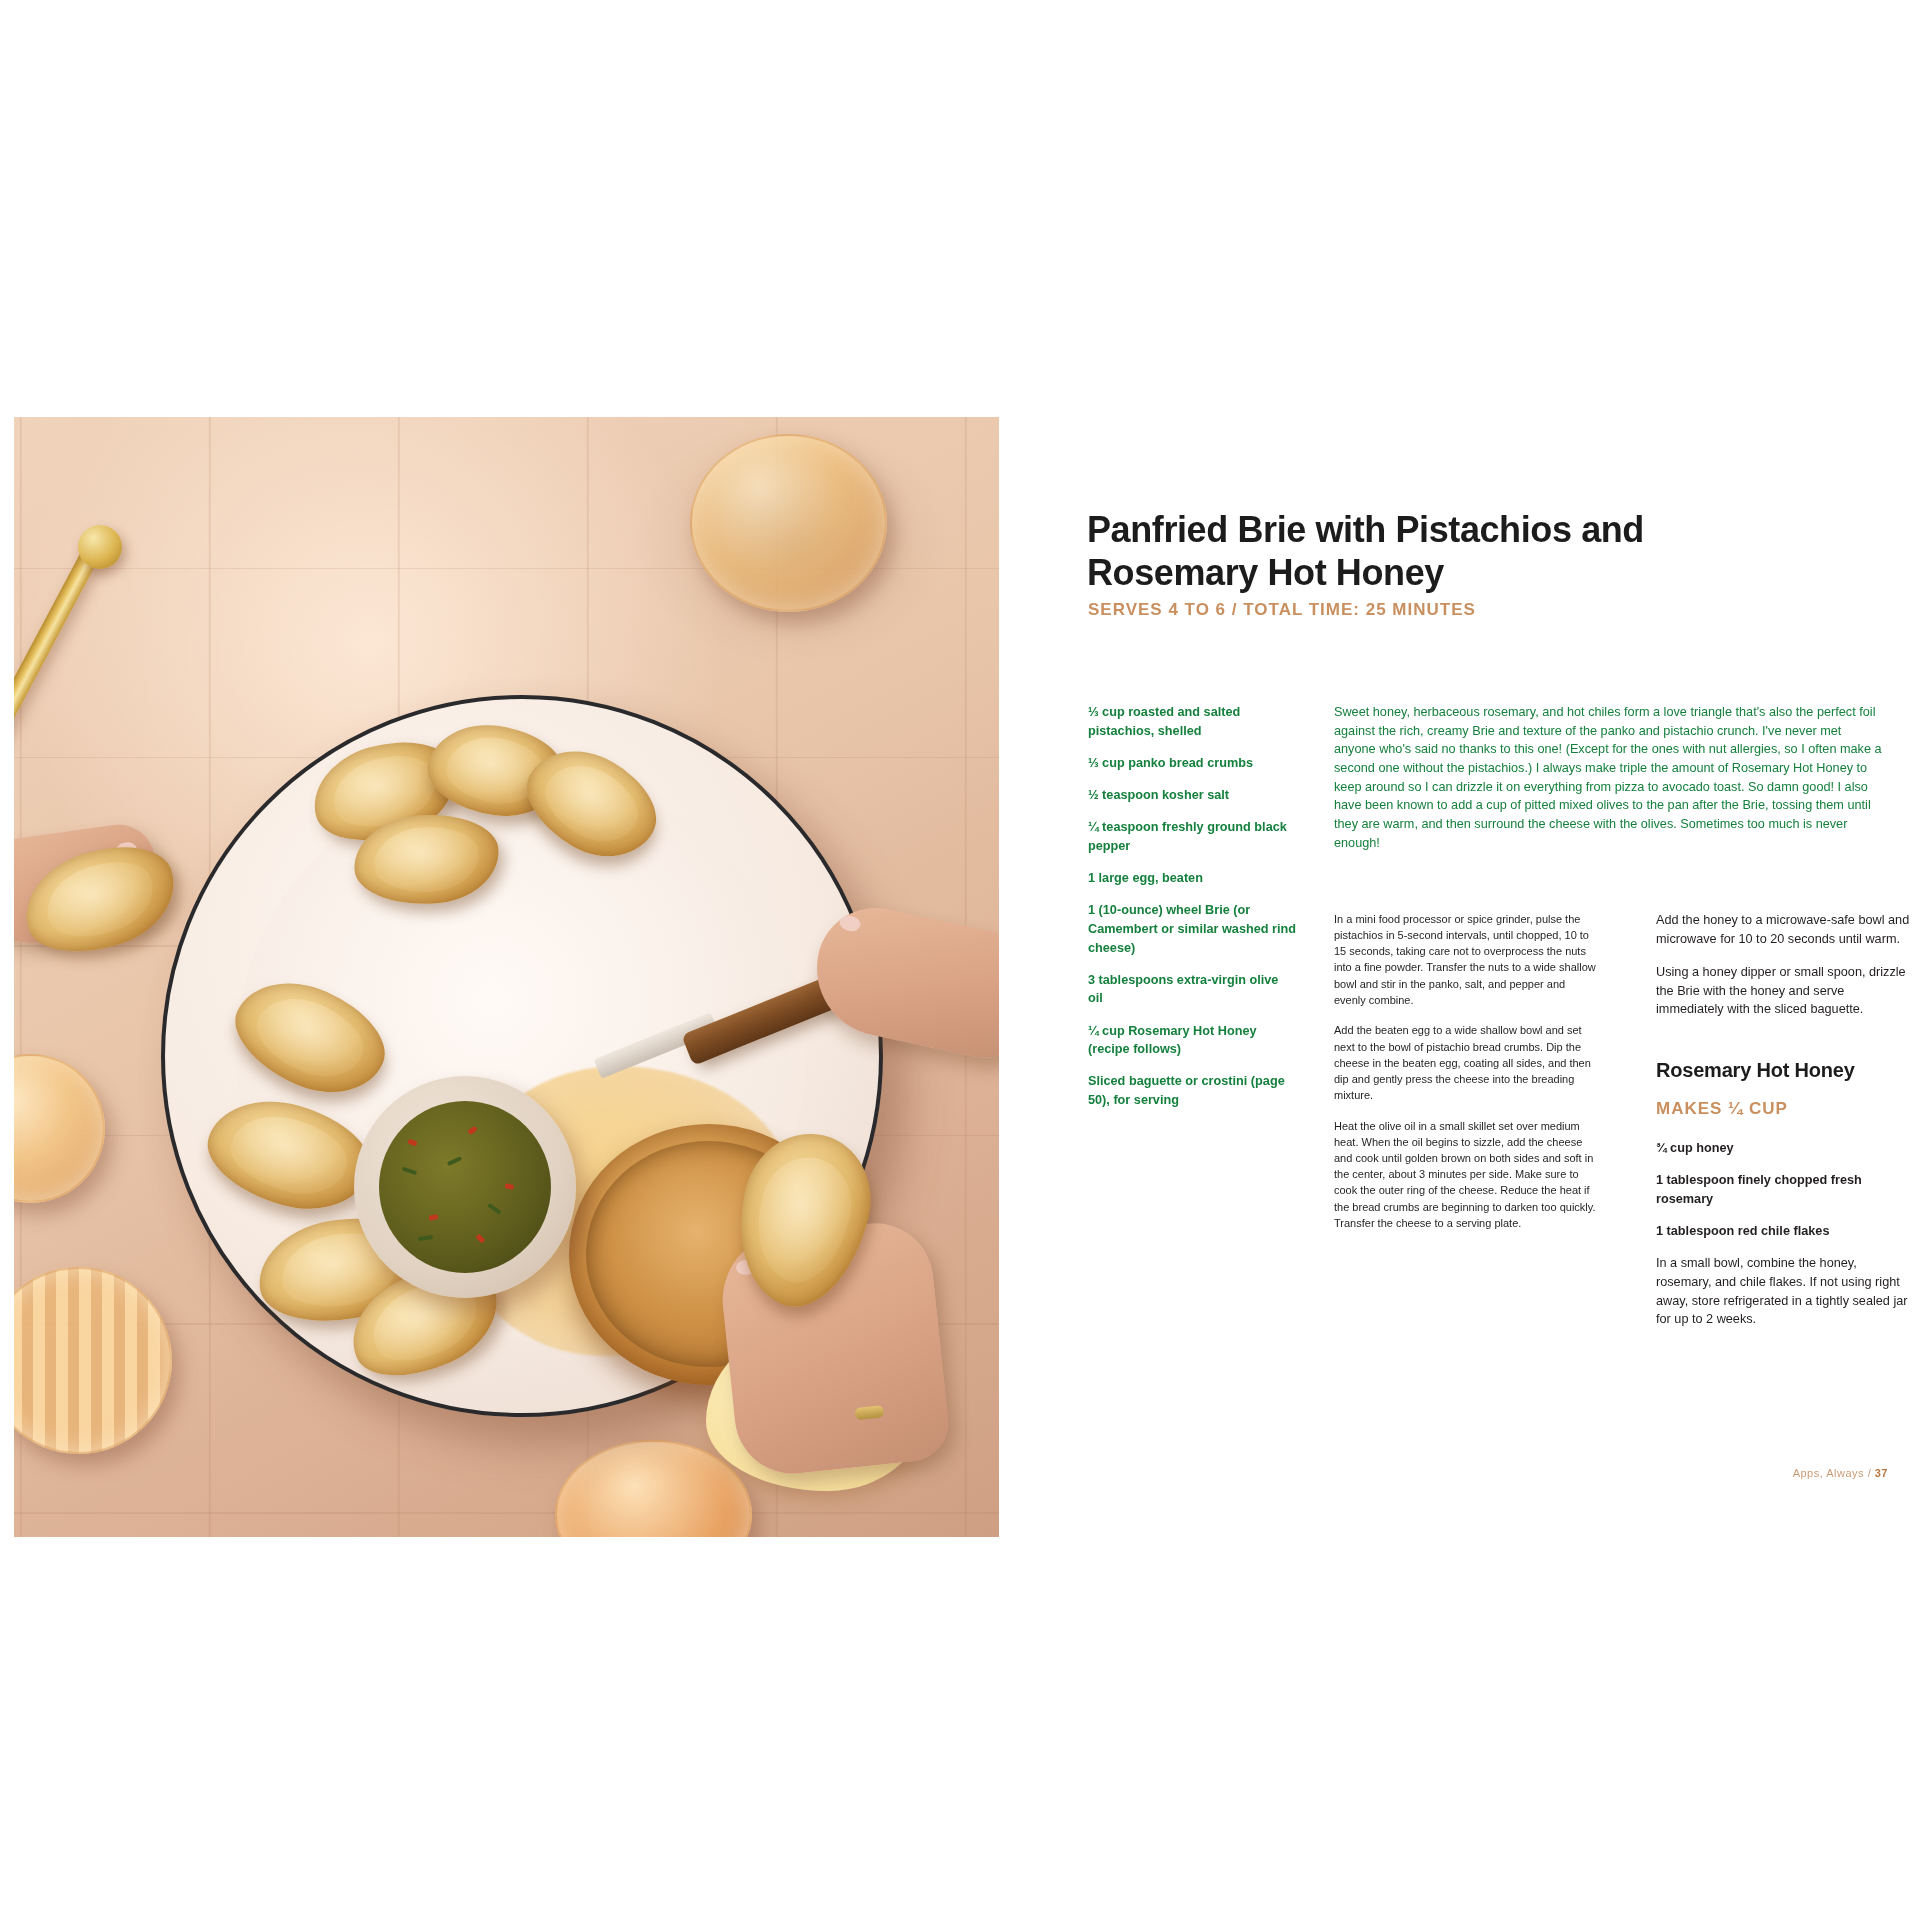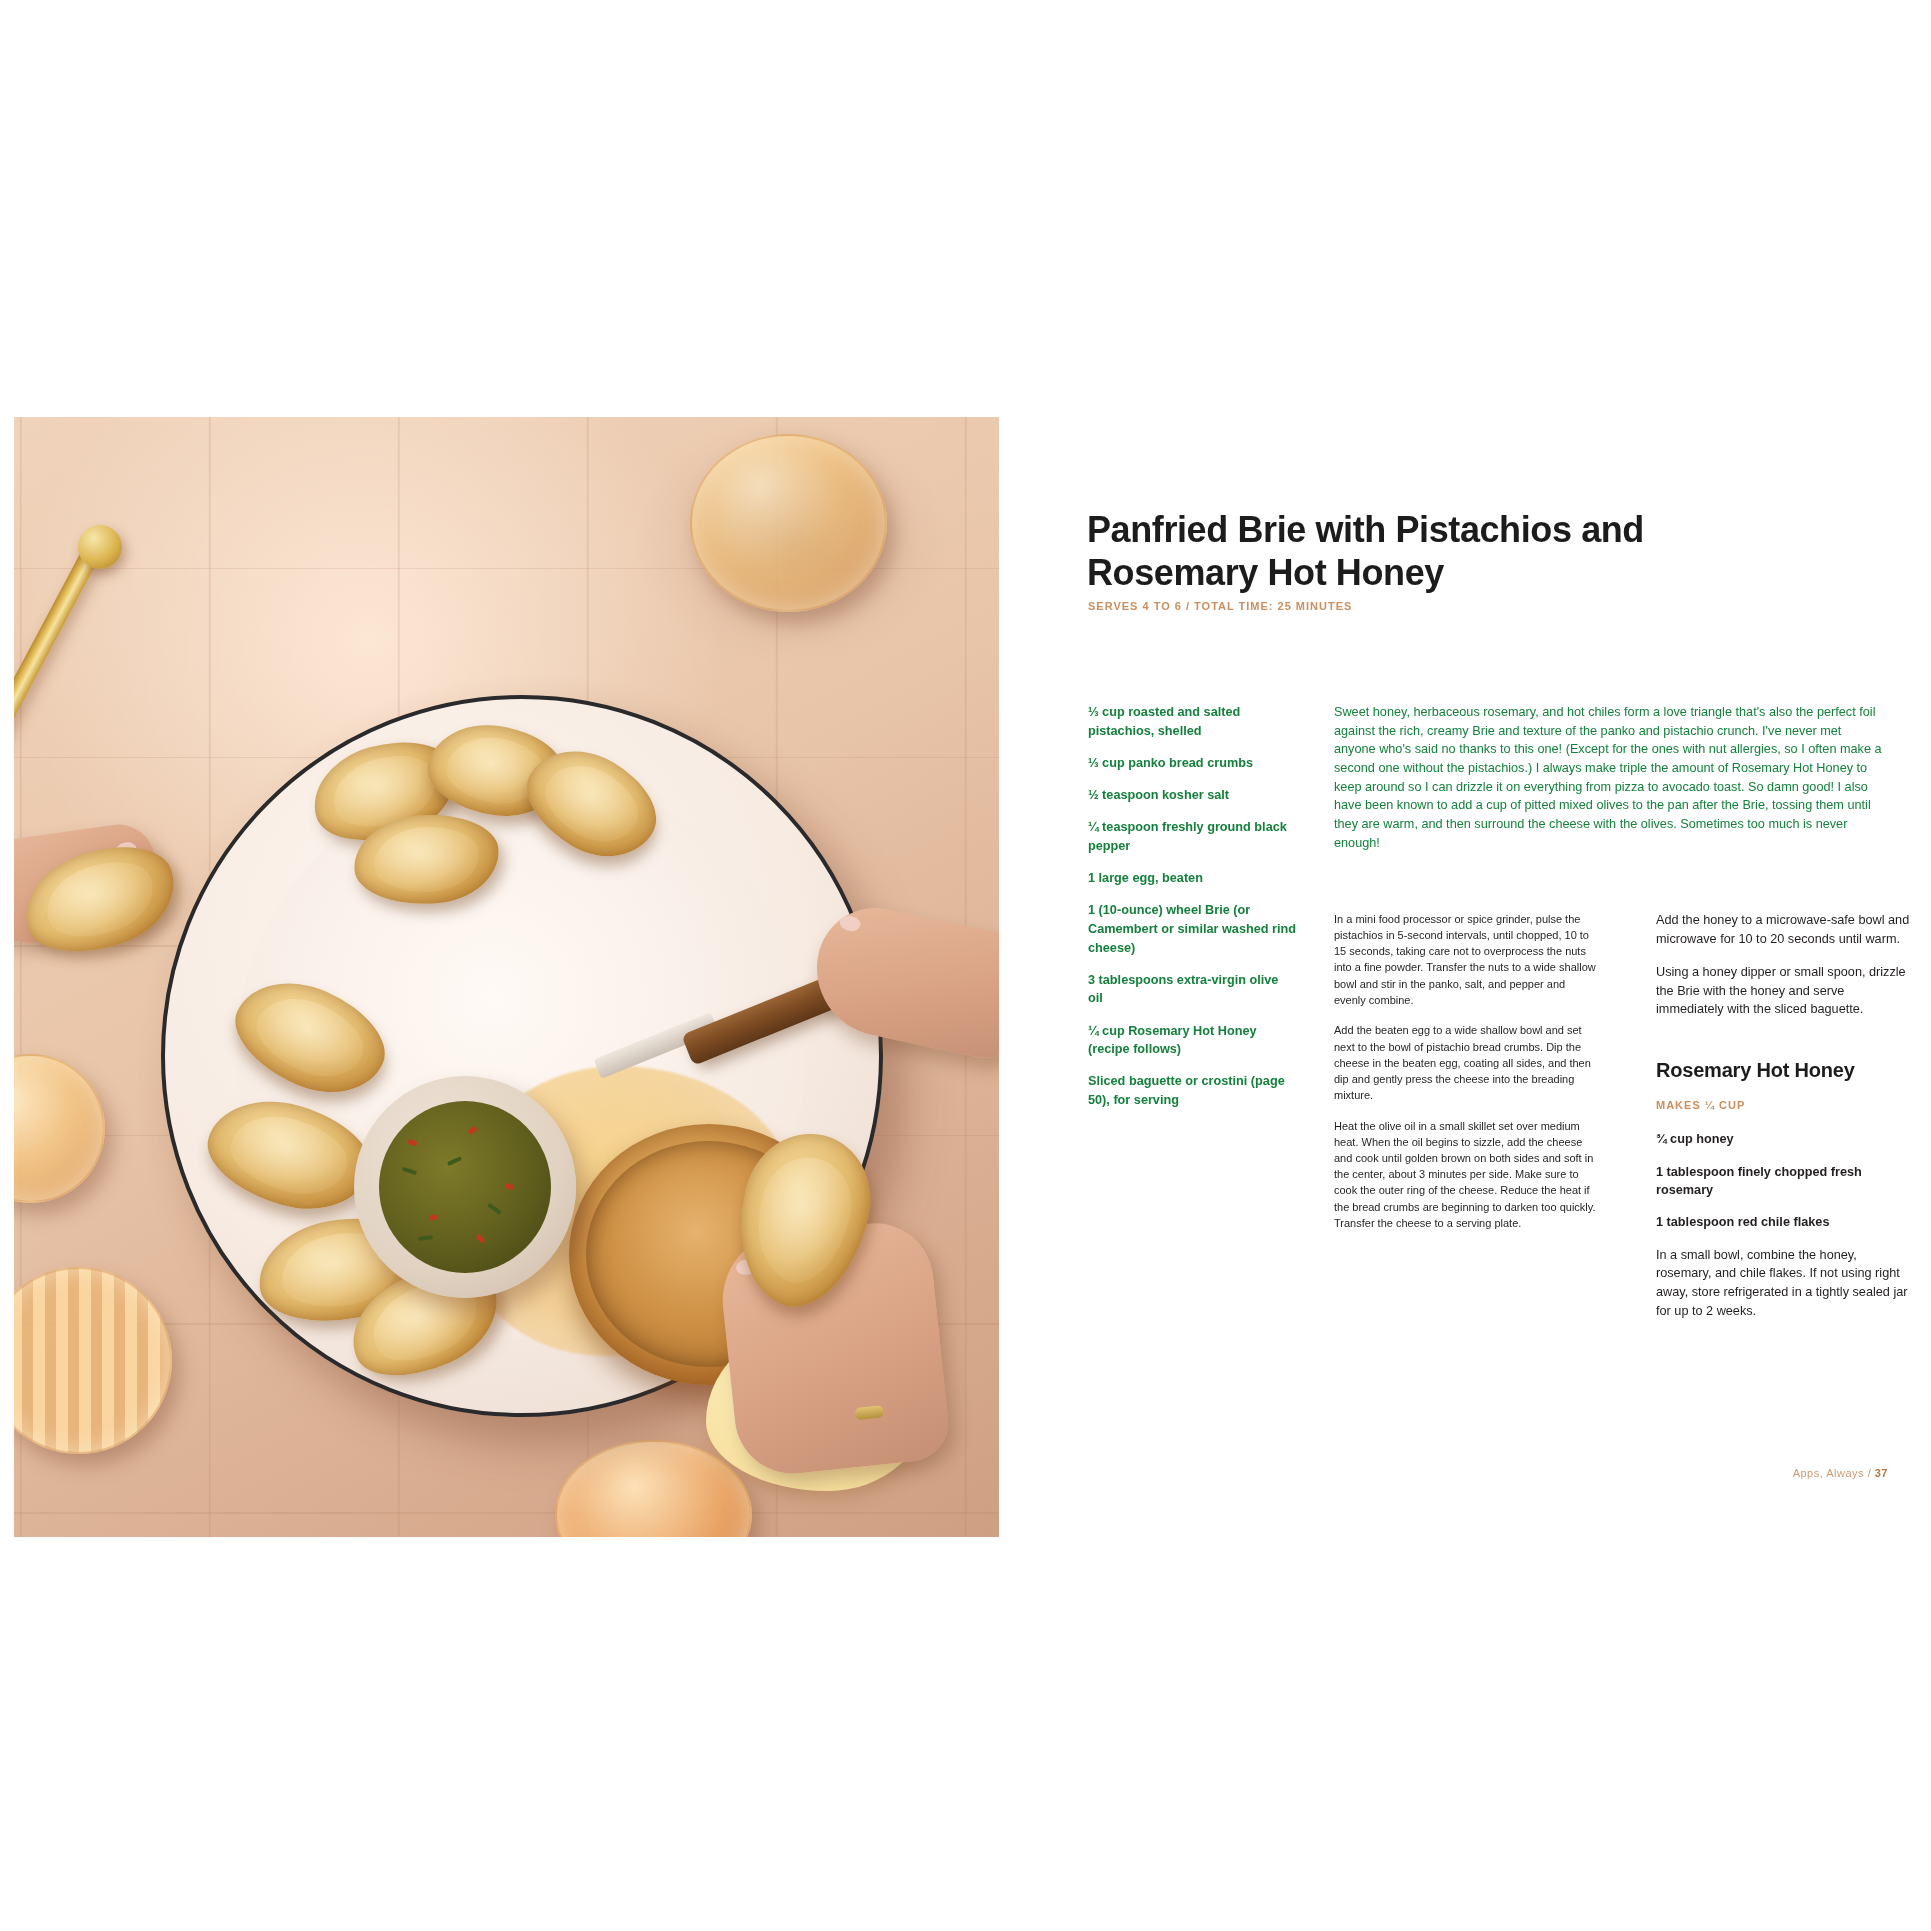--- a/index.html
+++ b/index.html
@@ -232,21 +232,21 @@
     font-size: 36px;
     line-height: 1.18;
     font-weight: bold;
     letter-spacing: -0.4px;
     color: #1d1c1c;
   }
   .meta {
     position: absolute;
     left: 88px;
     top: 183px;
-    font-size: 11px;
+    font-size: 17px;
     font-weight: bold;
     letter-spacing: 1px;
     color: #c98f5e;
   }
 
   .col {
     position: absolute;
     font-size: 12.7px;
     line-height: 1.47;
     color: #15803d;
@@ -268,21 +268,21 @@
   .steps-right { position: absolute; left: 656px; top: 494px; width: 256px; font-size: 12.7px; line-height: 1.47; }
 
   .sub-title {
     font-size: 20px;
     font-weight: bold;
     letter-spacing: -0.2px;
     margin: 37px 0 11.6px 0;
     color: #1d1c1c;
   }
   .sub-meta {
-    font-size: 11px;
+    font-size: 17px;
     font-weight: bold;
     letter-spacing: 1px;
     color: #c98f5e;
     margin-bottom: 17.4px;
     margin-top: 8px;
   }
   .sub-ing {
     font-weight: bold;
     margin-bottom: 13.5px;
   }

